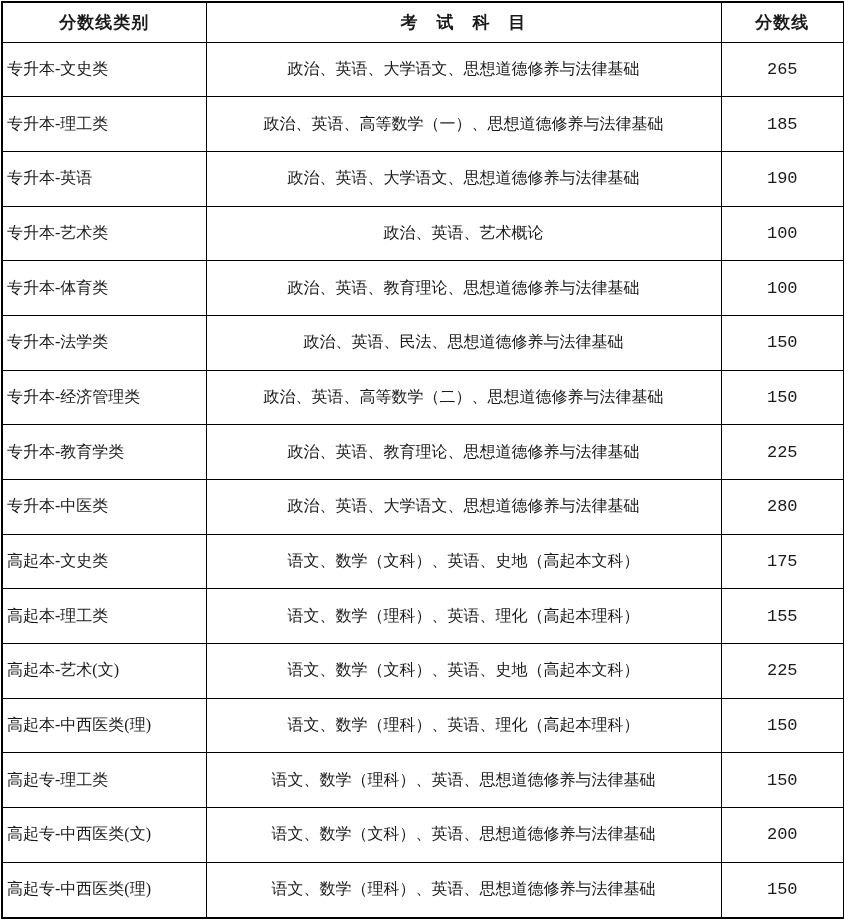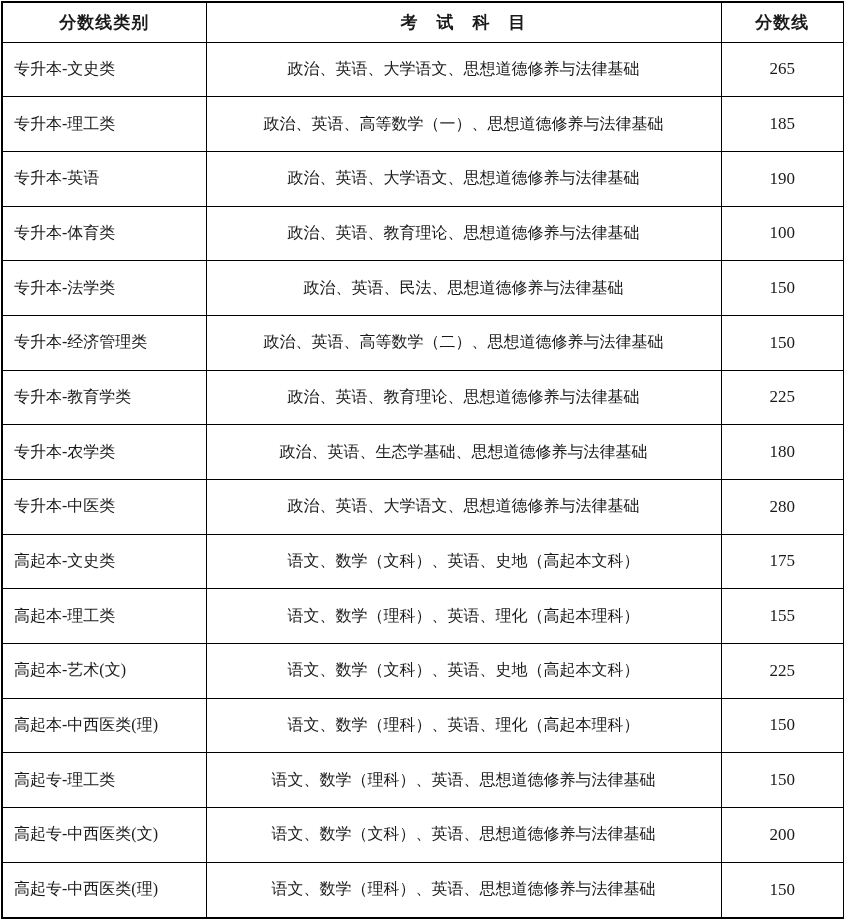--- a/index.html
+++ b/index.html
@@ -41,32 +41,33 @@
     font-weight: bold;
     font-size: 17px;
     text-align: center;
     vertical-align: middle;
     letter-spacing: 1px;
     margin-left: 29px;
   }
   td.category-cell {
     text-align: left;
     vertical-align: middle;
-    padding-left: 11px;
+    padding-left: 4px;
     font-size: 16px;
   }
   td.subjects-cell {
     text-align: center;
     vertical-align: middle;
     font-size: 16px;
   }
   td.score-cell {
     text-align: center;
     vertical-align: middle;
     font-size: 17px;
+    font-family: Liberation Mono, monospace;
   }
   col.c1 { width: 204px; }
   col.c2 { width: 515px; }
   col.c3 { width: 123px; }
 </style>
 </head>
 <body>
 
 <div class="page">
   <table class="score-table">
@@ -93,43 +94,43 @@
           <td class="category-cell">专升本-理工类</td>
           <td class="subjects-cell">政治、英语、高等数学（一）、思想道德修养与法律基础</td>
           <td class="score-cell">185</td>
         </tr>
         <tr>
           <td class="category-cell">专升本-英语</td>
           <td class="subjects-cell">政治、英语、大学语文、思想道德修养与法律基础</td>
           <td class="score-cell">190</td>
         </tr>
         <tr>
+          <td class="category-cell">专升本-艺术类</td>
+          <td class="subjects-cell">政治、英语、艺术概论</td>
+          <td class="score-cell">100</td>
+        </tr>
+        <tr>
           <td class="category-cell">专升本-体育类</td>
           <td class="subjects-cell">政治、英语、教育理论、思想道德修养与法律基础</td>
           <td class="score-cell">100</td>
         </tr>
         <tr>
           <td class="category-cell">专升本-法学类</td>
           <td class="subjects-cell">政治、英语、民法、思想道德修养与法律基础</td>
           <td class="score-cell">150</td>
         </tr>
         <tr>
           <td class="category-cell">专升本-经济管理类</td>
           <td class="subjects-cell">政治、英语、高等数学（二）、思想道德修养与法律基础</td>
           <td class="score-cell">150</td>
         </tr>
         <tr>
           <td class="category-cell">专升本-教育学类</td>
           <td class="subjects-cell">政治、英语、教育理论、思想道德修养与法律基础</td>
           <td class="score-cell">225</td>
-        </tr>
-        <tr>
-          <td class="category-cell">专升本-农学类</td>
-          <td class="subjects-cell">政治、英语、生态学基础、思想道德修养与法律基础</td>
-          <td class="score-cell">180</td>
         </tr>
         <tr>
           <td class="category-cell">专升本-中医类</td>
           <td class="subjects-cell">政治、英语、大学语文、思想道德修养与法律基础</td>
           <td class="score-cell">280</td>
         </tr>
         <tr>
           <td class="category-cell">高起本-文史类</td>
           <td class="subjects-cell">语文、数学（文科）、英语、史地（高起本文科）</td>
           <td class="score-cell">175</td>

